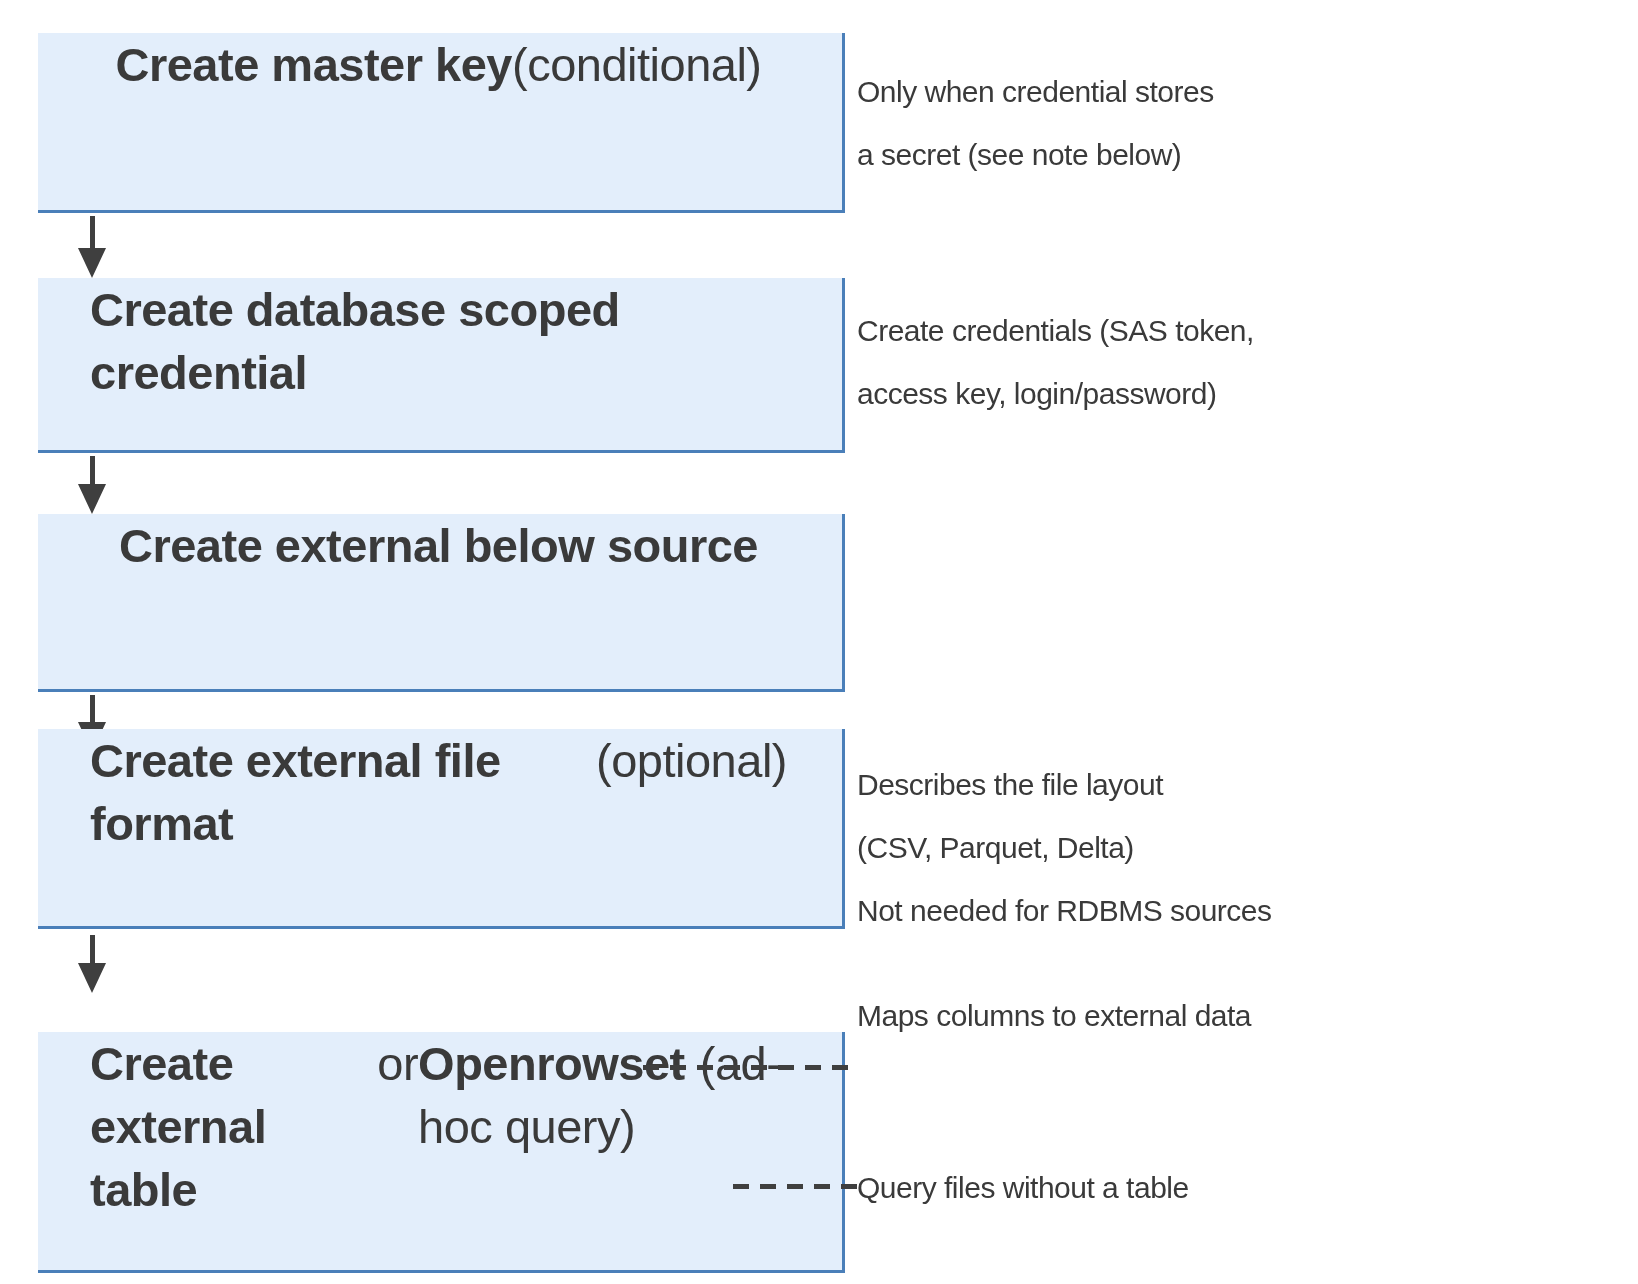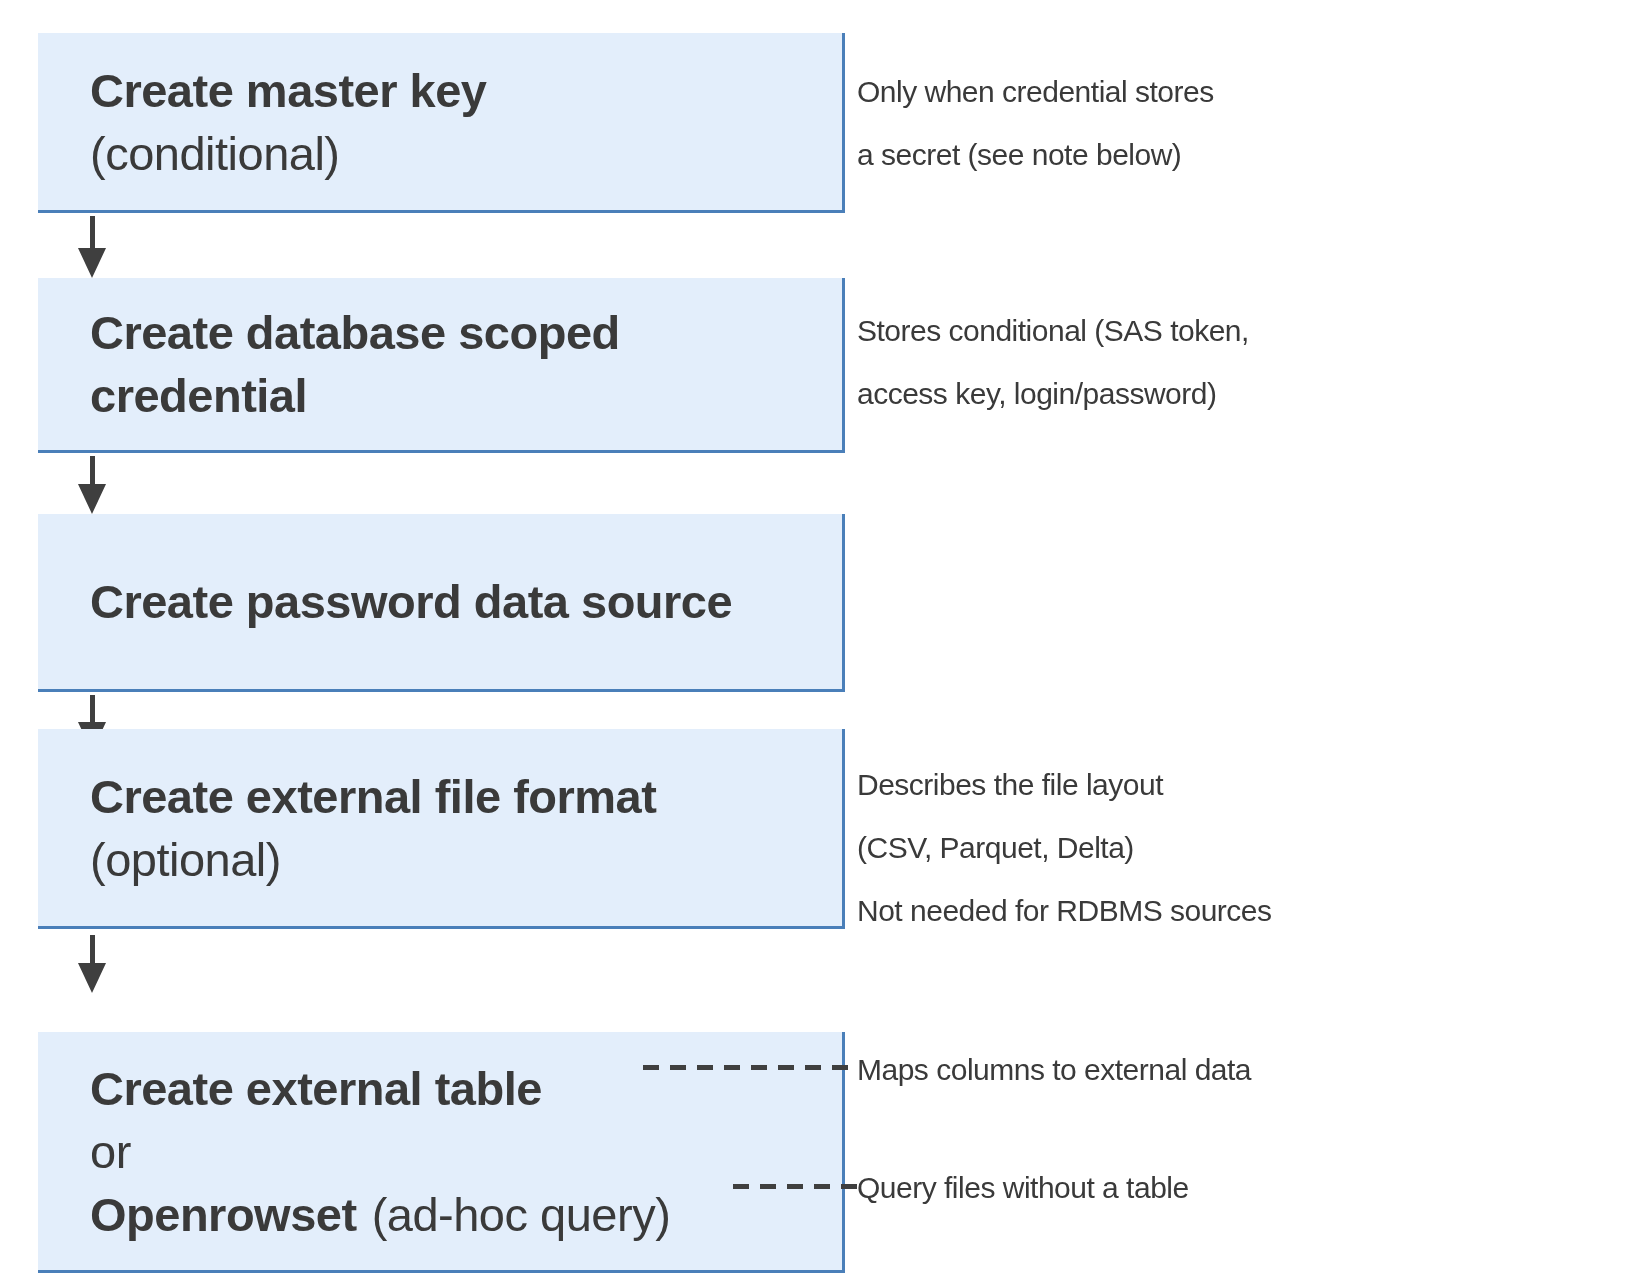--- a/index.html
+++ b/index.html
@@ -19,21 +19,21 @@
     letter-spacing:-0.5px;
     overflow:hidden;
   }
   .box{
     position:absolute;
     left:38px;width:807px;
     background:var(--box-fill);
     border-right:3px solid var(--box-border);
     border-bottom:3px solid var(--box-border);
     box-sizing:border-box;
-    display:flex;flex-direction:column;justify-content:center;
+    display:flex;justify-content:center;
     padding-left:52px;padding-right:55px;
     font-size:47px;line-height:63px;
   }
   .box1{top:33px;height:180px;}
   .box2{top:278px;height:175px;}
   .box3{top:514px;height:178px;}
   .box4{top:729px;height:200px;}
   .box5{top:1032px;height:241px;}
   .bold{font-weight:700;}
   .line{display:block;}
@@ -56,21 +56,21 @@
   .arrow4{top:935px;height:58px;}
   .note{
     position:absolute;left:857px;
     font-size:30px;line-height:63px;
     white-space:nowrap;
   }
   .note1{top:60px;}
   .note2{top:299px;}
   .note3{top:531px;}
   .note4{top:753px;}
-  .note5a{top:1038px;text-align:right;}
+  .note5a{top:984px;text-align:right;}
   .note5b{top:1156px;}
   .dash{
     position:absolute;height:5px;
     background:repeating-linear-gradient(90deg,var(--arrow) 0 16px,transparent 16px 27px);
   }
   .dash1{left:643px;top:1065px;width:209px;}
   .dash2{left:733px;top:1184px;width:129px;}
 </style>
 </head>
 <body>
@@ -90,21 +90,21 @@
   <div class="box box2">
     <span class="bold">Create database scoped credential</span>
   </div>
 
   <div class="arrow arrow2">
     <div class="stem"></div>
     <div class="head"></div>
   </div>
 
   <div class="box box3">
-    <span class="line bold">Create password data source</span>
+    <span class="line bold">Create external below source</span>
   </div>
 
   <div class="arrow arrow3">
     <div class="stem"></div>
     <div class="head"></div>
   </div>
 
   <div class="box box4">
     <span class="line bold">Create external file format</span>
     <span class="line">(optional)</span>
@@ -123,21 +123,21 @@
 
   <div class="dash dash1"></div>
   <div class="dash dash2"></div>
 
   <div class="note note1">
     <span class="line">Only when credential stores</span>
     <span class="line">a secret (see note below)</span>
   </div>
 
   <div class="note note2">
-    <span class="line">Stores conditional (SAS token,</span>
+    <span class="line">Create credentials (SAS token,</span>
     <span class="line">access key, login/password)</span>
   </div>
 
 
   <div class="note note4">
     <span class="line">Describes the file layout</span>
     <span class="line">(CSV, Parquet, Delta)</span>
     <span class="line">Not needed for RDBMS sources</span>
   </div>
 

